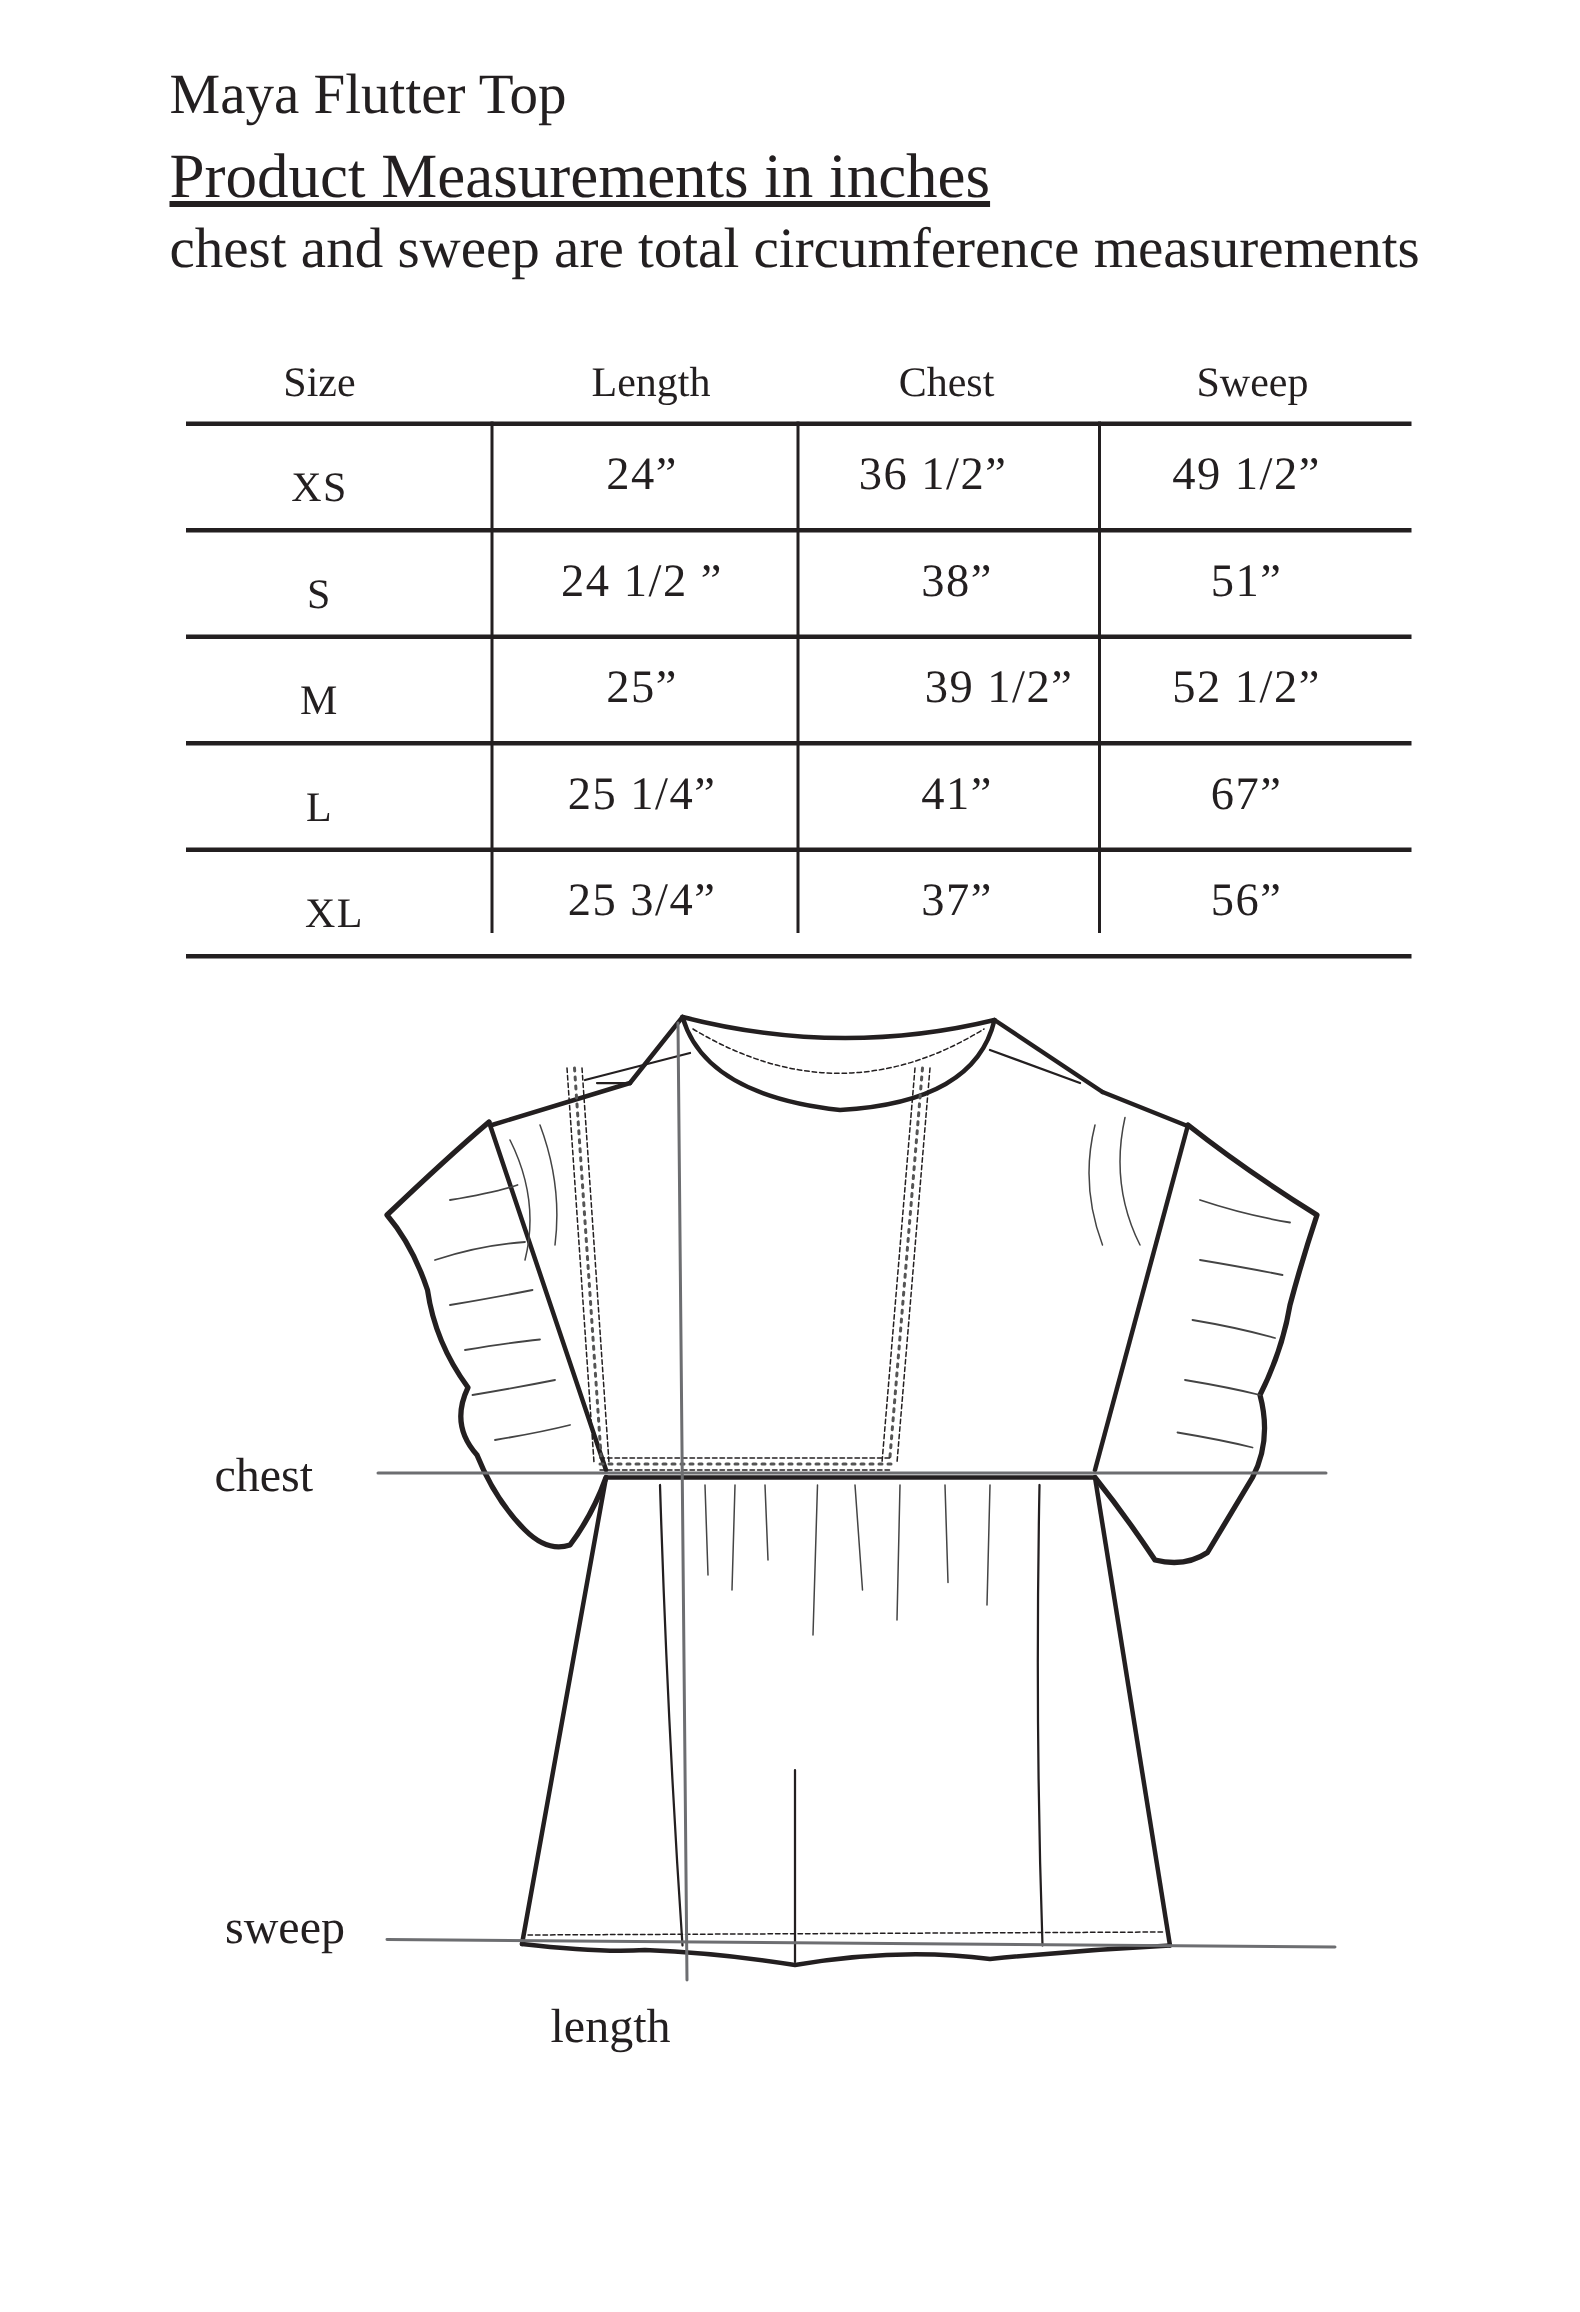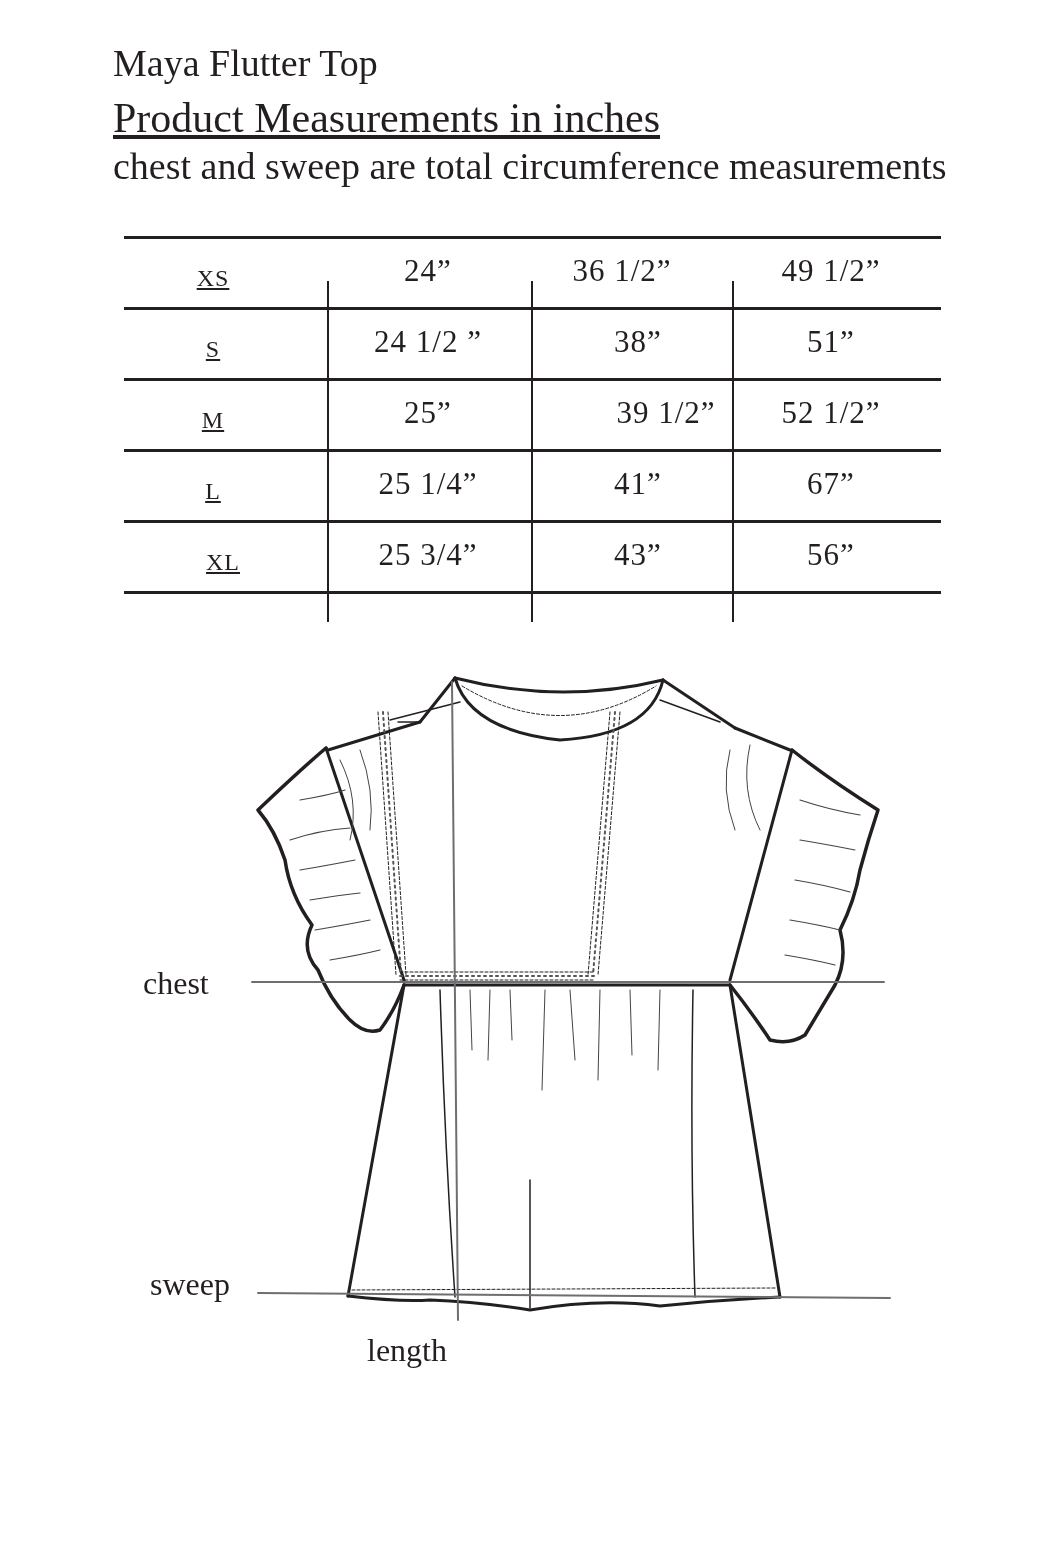--- a/index.html
+++ b/index.html
@@ -6,34 +6,40 @@
   body { width:1053px; height:1541px; position:relative; overflow:hidden; color:#231f20; font-family:"Liberation Serif","DejaVu Serif",serif; }
   .title { position:absolute; left:113px; top:34px; font-size:38px; line-height:58px; }
   .subtitle { position:absolute; left:113px; top:99px; font-size:42px; line-height:38px;text-decoration:underline; }
   .note { position:absolute; left:113px; top:146px; font-size:38px; line-height:40px; }
   .table { position:absolute; left:124px; top:236px; width:817px; }
   .hdr { position:relative; height:45px; }
   .hdr span { position:absolute; top:4px; font-size:28px; text-align:center; transform:translateX(-50%); white-space:nowrap; }
   .row { position:relative; height:68px; border-top:3px solid #231f20; }
   .row:last-child { border-bottom:3px solid #231f20; }
   .row span { position:absolute; font-size:31px; transform:translateX(-50%); white-space:nowrap; letter-spacing:1px; }
-  .row .size { top:26px; font-size:24px;text-decoration:underline; }
+  .row .size { top:26px; font-size:28px; }
   .row .val { top:14px; }
   .vline { position:absolute; top:281px; width:2px; height:341px; background:#231f20; }
   .lbl { position:absolute; font-size:32px; }
   svg.g { position:absolute; left:0; top:0; }
 </style>
 </head>
 <body>
 
 <div class="title">Maya Flutter Top</div>
 <div class="subtitle">Product Measurements in inches</div>
 <div class="note">chest and sweep are total circumference measurements</div>
 
 <div class="table">
+  <div class="hdr">
+    <span style="left:89px">Size</span>
+    <span style="left:310px">Length</span>
+    <span style="left:507px">Chest</span>
+    <span style="left:711px">Sweep</span>
+  </div>
   <div class="row">
     <span class="size" style="left:89px">XS</span>
     <span class="val" style="left:304px">24”</span>
     <span class="val" style="left:498px">36 1/2”</span>
     <span class="val" style="left:707px">49 1/2”</span>
   </div>
   <div class="row">
     <span class="size" style="left:89px">S</span>
     <span class="val" style="left:304px">24 1/2 ”</span>
     <span class="val" style="left:514px">38”</span>
@@ -47,21 +53,21 @@
   </div>
   <div class="row">
     <span class="size" style="left:89px">L</span>
     <span class="val" style="left:304px">25 1/4”</span>
     <span class="val" style="left:514px">41”</span>
     <span class="val" style="left:707px">67”</span>
   </div>
   <div class="row">
     <span class="size" style="left:99px">XL</span>
     <span class="val" style="left:304px">25 3/4”</span>
-    <span class="val" style="left:514px">43”</span>
+    <span class="val" style="left:514px">37”</span>
     <span class="val" style="left:707px">56”</span>
   </div>
 </div>
 <div class="vline" style="left:327px"></div>
 <div class="vline" style="left:531px"></div>
 <div class="vline" style="left:732px"></div>
 
 <svg class="g" width="1053" height="1541" fill="none" stroke="#231f20" stroke-linecap="round" stroke-linejoin="round">
 
   <path d="M455 678 Q560 705 663 680" stroke-width="3"></path>

